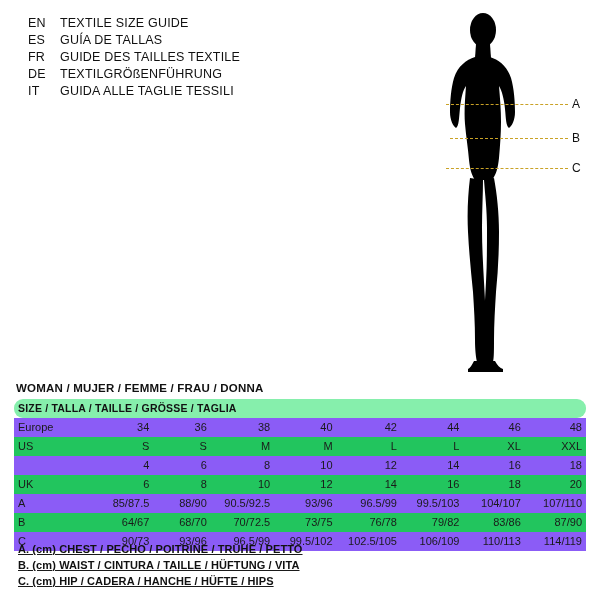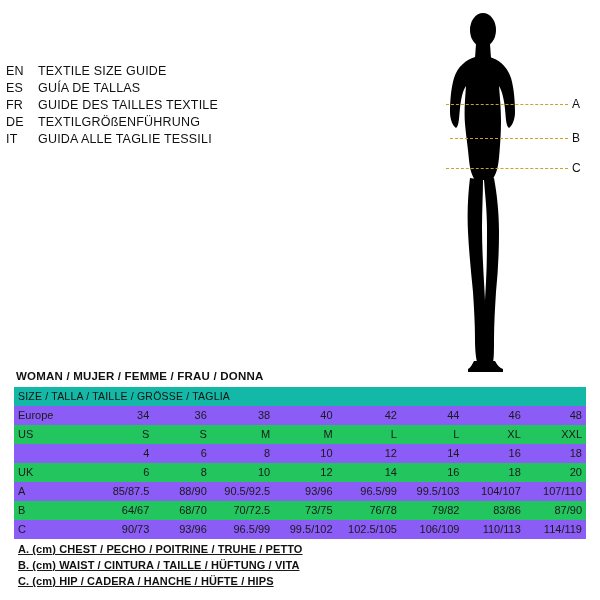--- a/index.html
+++ b/index.html
@@ -18,23 +18,22 @@
   .page {
     position: relative;
     width: 600px;
     height: 600px;
   }
 
   
   .lang-block {
     position: absolute;
     top: 16px;
-    left: 6px;
+    left: 28px;
     width: 300px;
-    margin-top: 48px;
   }
   .lang-row {
     display: flex;
     align-items: baseline;
     height: 17px;
     font-size: 12.5px;
     letter-spacing: 0.2px;
   }
   .lang-code {
     width: 32px;
@@ -67,46 +66,47 @@
     position: absolute;
     font-size: 12px;
     color: #111;
     font-family: "Liberation Sans", sans-serif;
   }
 
   
   .table-area {
     position: absolute;
     left: 14px;
-    top: 370px;
+    top: 382px;
     width: 572px;
   }
   .woman-line {
     font-size: 11.5px;
     font-weight: bold;
     letter-spacing: 0.2px;
     color: #111;
     margin: 0 0 5px 2px;
   }
   table.size-table {
     border-collapse: collapse;
     width: 572px;
     font-size: 11px;
   }
   table.size-table td {
     padding: 2px 4px;
     height: 15px;
     line-height: 13px;
   }
   tr.head-row td {
-    background: #14b8a6;
-    font-weight: normal;
+    background: #86efac;
+    font-weight: bold;
     font-size: 10.5px;
     letter-spacing: 0.2px;
     color: #111;
+    border-radius: 9px;
   }
   tr.row-alt td {
     background: #8b5cf6;
   }
   tr.row-plain td {
     background: #22c55e;
   }
   td.lbl {
     text-align: left;
     padding-left: 6px;

